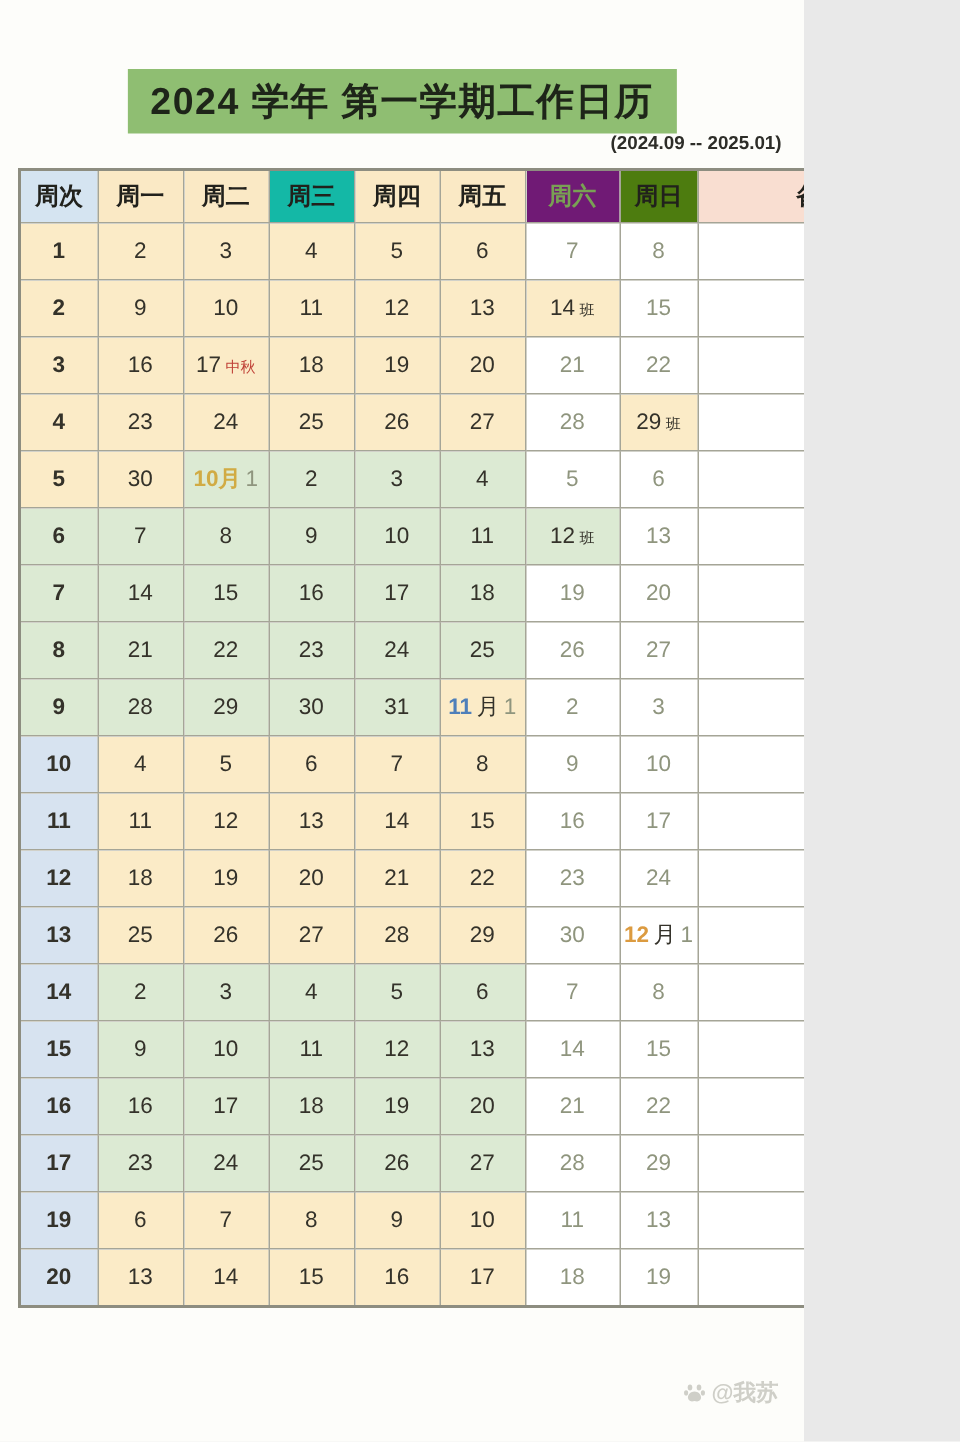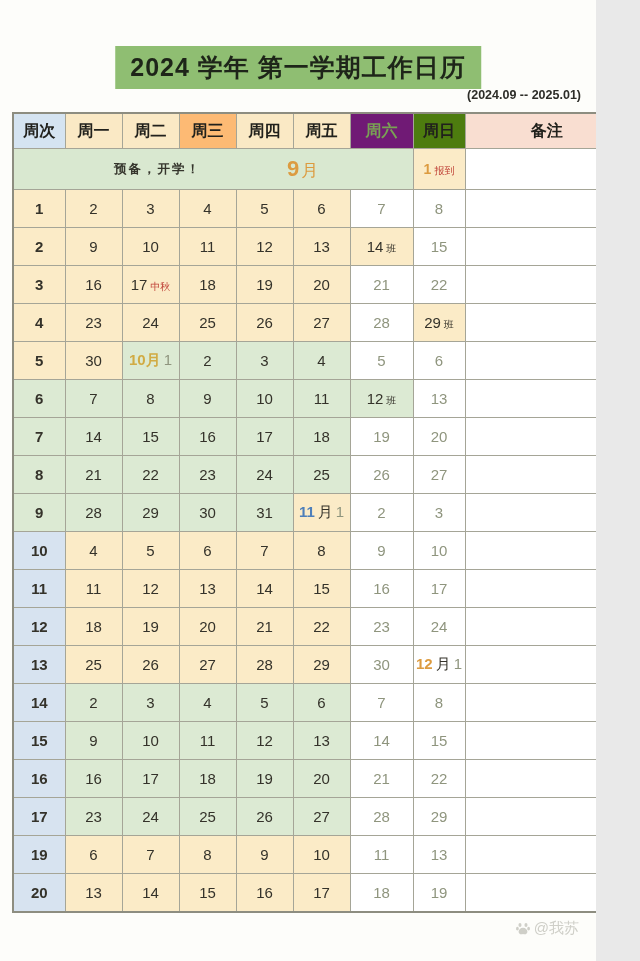--- a/index.html
+++ b/index.html
@@ -2,21 +2,21 @@
 <html><head>
 <meta charset="utf-8">
 <style>
   html,body{margin:0;padding:0;}
   body{
     font-family:"Liberation Sans","DejaVu Sans",sans-serif;
     background:#e9e9e9;
   }
   .page{
     position:relative;
-    width:596px;height:961px;
+    width:536px;height:961px;
     background:#fdfdfa;
     overflow:hidden;
   }
   .title{
     position:absolute;left:50%;top:46px;transform:translateX(-50%);
     background:#8fbe72;
     color:#1e2519;
     font-size:25px;font-weight:bold;
     padding:5px 15px;
     letter-spacing:1px;
@@ -56,21 +56,21 @@
   .m-num{font-size:22px;font-weight:bold;color:#dc9b40;}
   .m-cn{font-size:17px;color:#dc9b40;margin-left:2px;}
   td.band-sun{background:#fbebc7;}
   .sun-num{font-size:14px;font-weight:bold;color:#dc9b40;}
   .sun-label{font-size:10px;color:#bf4036;margin-left:3px;}
   td.remark-cell{background:#ffffff;}
   
   .watermark{
     position:absolute;right:17px;top:919px;
     display:flex;align-items:center;gap:3px;
-    color:#cfcfc8;font-size:15px;font-weight:normal;
+    color:#cfcfc8;font-size:15px;font-weight:bold;
   }
 </style>
 </head>
 <body>
 
 <div class="page">
 
   <div class="title">2024 学年 第一学期工作日历</div>
 
   <div class="subtitle">(2024.09 -- 2025.01)</div>
@@ -85,39 +85,29 @@
         <col style="width:57px">
       <col style="width:63px">
         <col style="width:52px">
         <col style="width:164px">
     </colgroup>
     <thead>
       <tr id="cal-head">
           <th style="background: rgb(213, 228, 241);">周次</th>
           <th style="background: rgb(250, 233, 197);">周一</th>
           <th style="background: rgb(250, 233, 197);">周二</th>
-          <th style="background: #fdba74;">周三</th>
+          <th style="background: #14b8a6;">周三</th>
           <th style="background: rgb(250, 233, 197);">周四</th>
           <th style="background: rgb(250, 233, 197);">周五</th>
           <th style="background: #701a75; color: rgb(121, 161, 84);">周六</th>
           <th style="background: #4d7c0f;">周日</th>
           <th style="background: rgb(249, 222, 209);">备注</th>
         </tr>
     </thead>
     <tbody id="cal-body">
-      <tr class="band-row">
-        <td class="band" colspan="7">
-          <span class="band-note">预备，开学！</span>
-          <span class="band-month"><span class="m-num">9</span><span class="m-cn">月</span></span>
-        </td>
-        <td class="band-sun">
-          <span class="sun-num">1</span><span class="sun-label">报到</span>
-        </td>
-        <td class="remark-cell"></td>
-      </tr>
     <tr>
           <td class="wk" style="background: rgb(251, 235, 199); color: rgb(52, 50, 42);">1</td>
           <td style="background: rgb(251, 235, 199); color: rgb(52, 50, 42);">2</td>
           <td style="background: rgb(251, 235, 199); color: rgb(52, 50, 42);">3</td>
           <td style="background: rgb(251, 235, 199); color: rgb(52, 50, 42);">4</td>
           <td style="background: rgb(251, 235, 199); color: rgb(52, 50, 42);">5</td>
           <td style="background: rgb(251, 235, 199); color: rgb(52, 50, 42);">6</td>
           <td style="background: rgb(255, 255, 255); color: rgb(143, 149, 126);">7</td>
           <td style="background: rgb(255, 255, 255); color: rgb(143, 149, 126);">8</td>
           <td class="remark-cell"></td>

